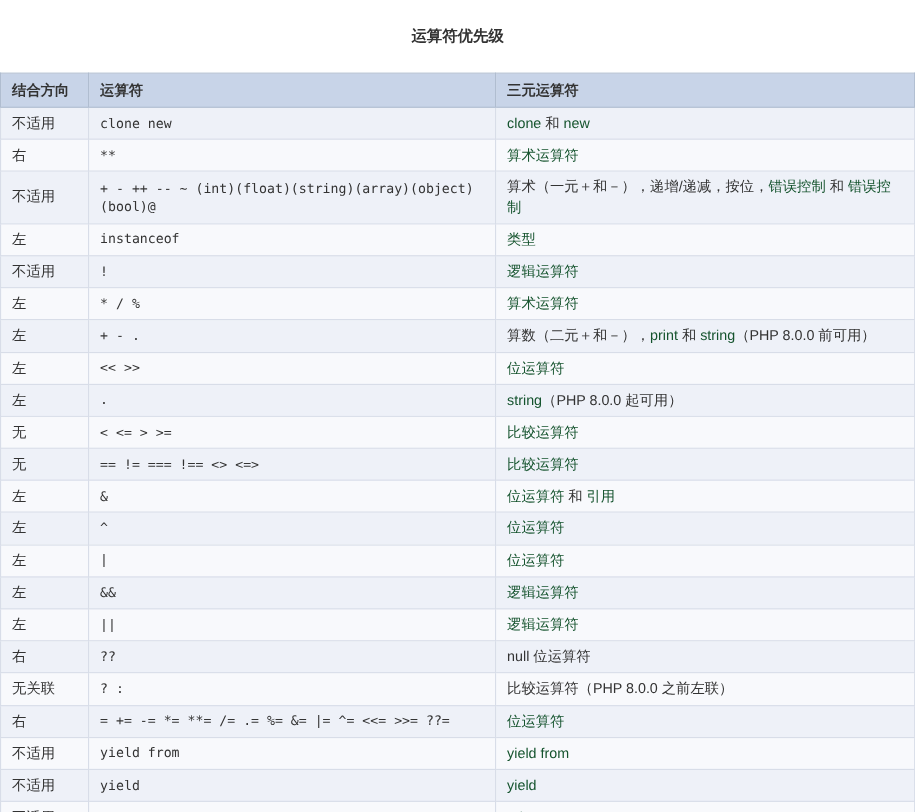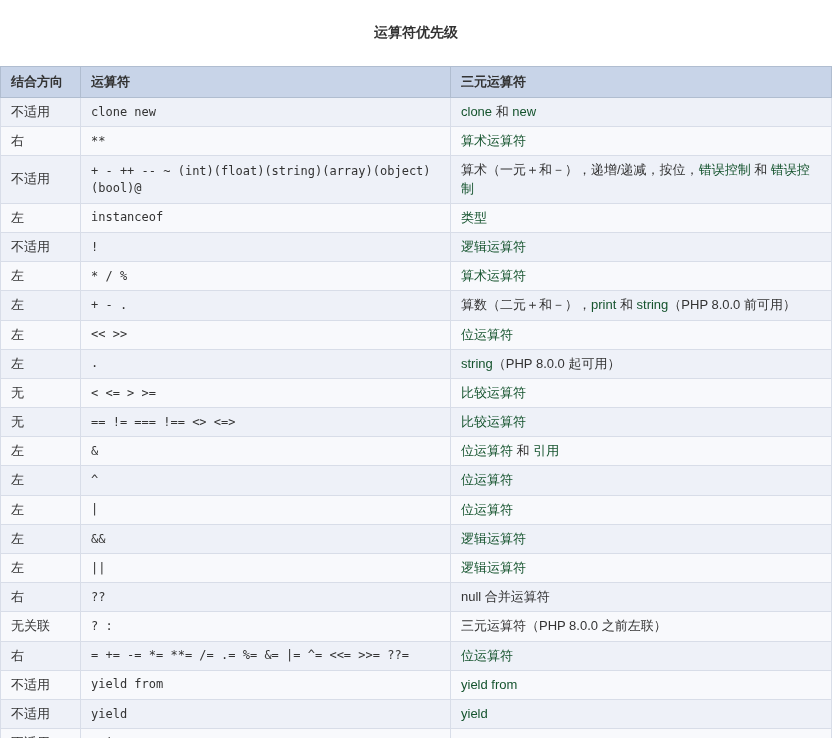--- a/index.html
+++ b/index.html
@@ -144,26 +144,26 @@
         <td><a href="#">逻辑运算符</a></td>
       </tr>
       <tr>
         <td>左</td>
         <td class="operator">||</td>
         <td><a href="#">逻辑运算符</a></td>
       </tr>
       <tr>
         <td>右</td>
         <td class="operator">??</td>
-        <td>null 合并运算符</td>
+        <td>null 位运算符</td>
       </tr>
       <tr>
         <td>无关联</td>
         <td class="operator">? :</td>
-        <td>三元运算符（PHP 8.0.0 之前左联）</td>
+        <td>比较运算符（PHP 8.0.0 之前左联）</td>
       </tr>
       <tr>
         <td>右</td>
         <td class="operator">= += -= *= **= /= .= %= &amp;= |= ^= &lt;&lt;= &gt;&gt;= ??=</td>
         <td><a href="#">位运算符</a></td>
       </tr>
       <tr>
         <td>不适用</td>
         <td class="operator">yield from</td>
         <td><a href="#">yield from</a></td>

